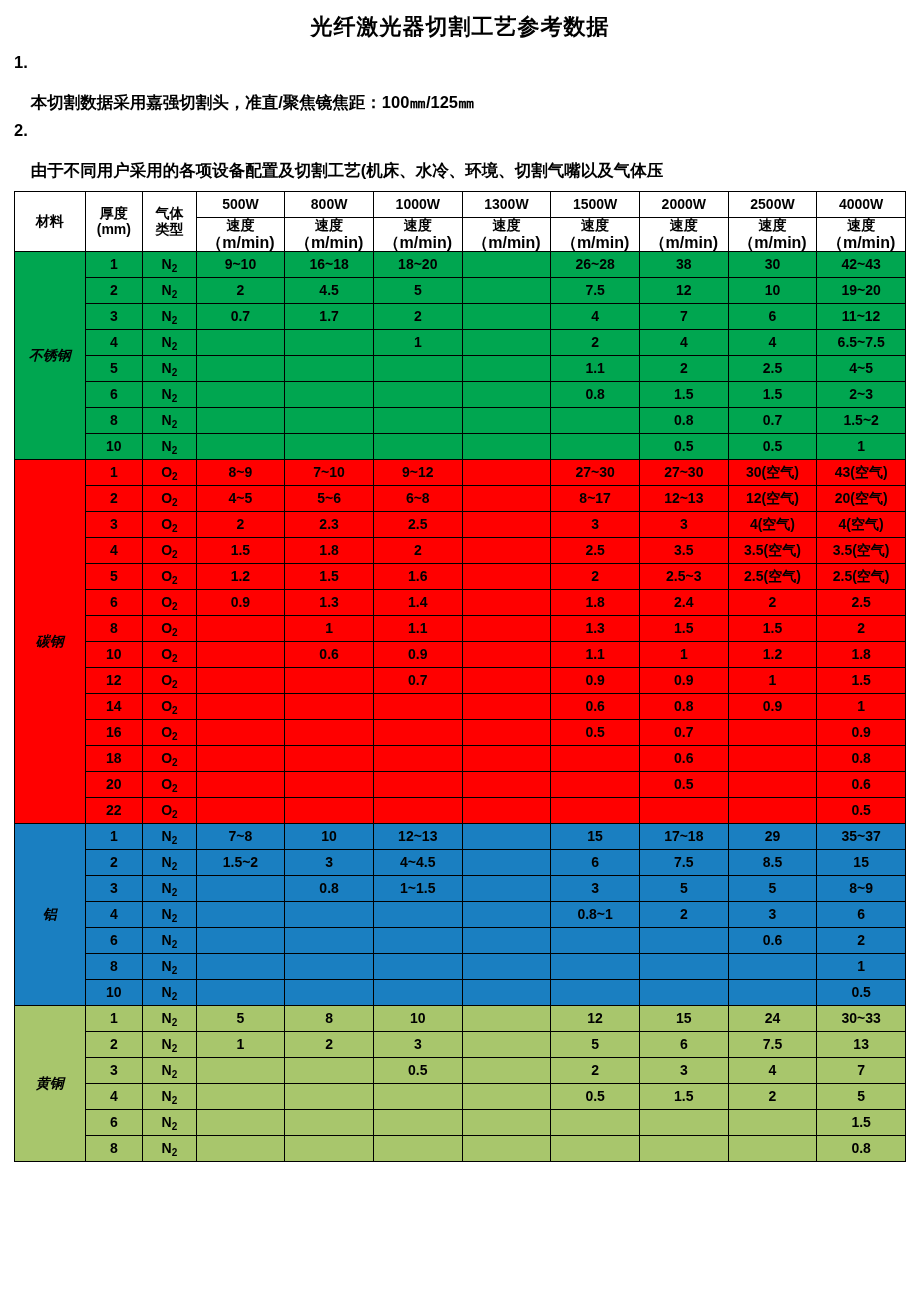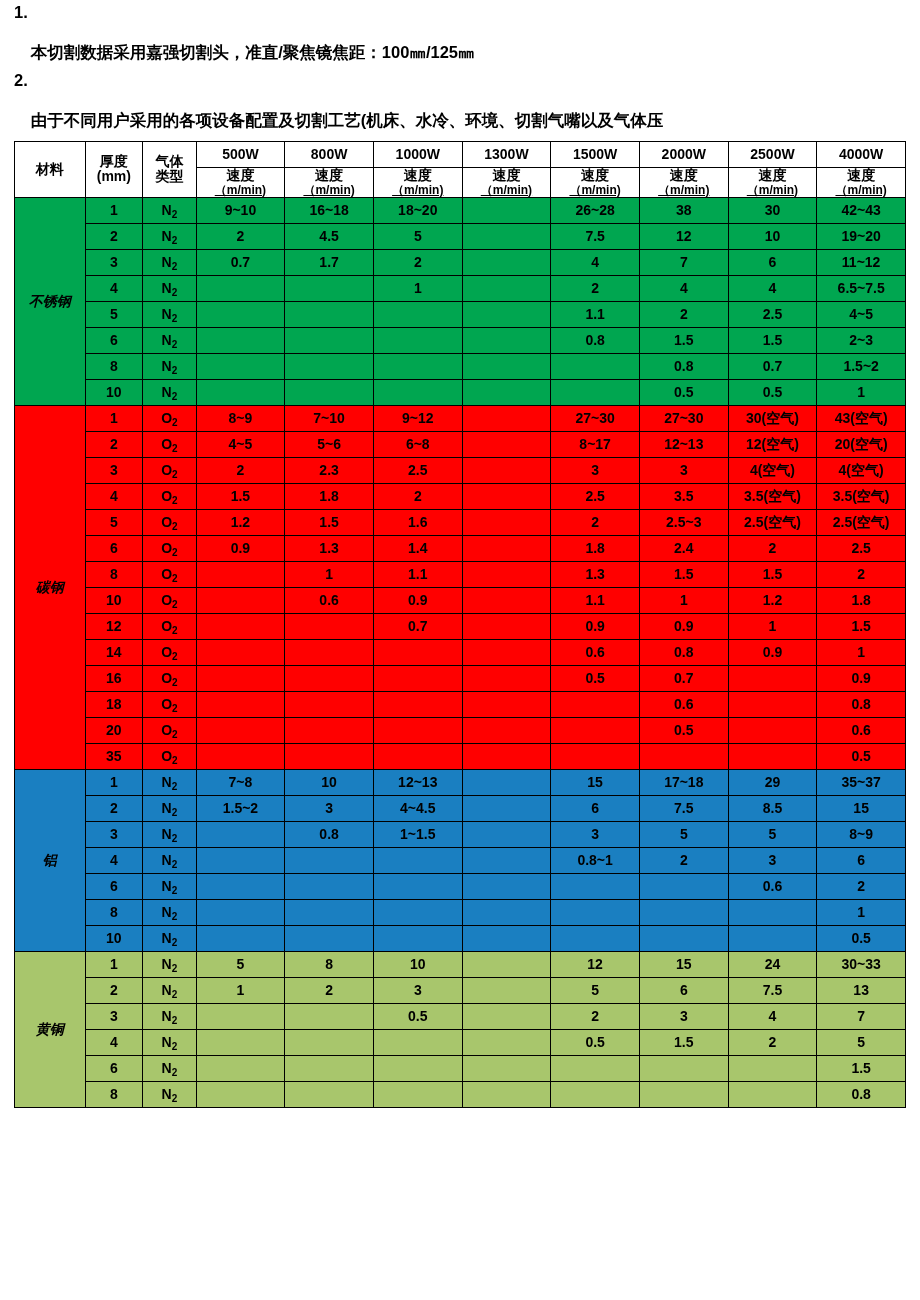--- a/index.html
+++ b/index.html
@@ -70,21 +70,21 @@
   .hdr-power {
     height: 24px;
     font-size: 15px;
     margin-top: 27px;
   }
   .hdr-speed {
     height: 46px;
     font-size: 14.5px;
   }
   .hdr-speed .sp1 { display: block; }
-  .hdr-speed .sp2 { display: block; font-size: 12px; text-decoration: underline; }
+  .hdr-speed .sp2 { display: block; font-size: 16px; }
   .col-mat   { width: 66px; }
   .col-thick { width: 54px; }
   .col-gas   { width: 50px; }
   .col-pw    { width: 83px; }
 
   .mat-label {
     font-size: 16px;
     font-weight: bold;
     font-style: italic;
   }
@@ -99,20 +99,21 @@
     position: relative;
     top: 3px;
   }
   .empty { }
 </style>
 </head>
 <body>
 
 <div class="page">
 
+  <div class="doc-title">光纤激光器切割工艺参考数据</div>
 
   <div class="notes">
     <div class="note-row">
       <span class="note-num">1.</span>
       <span class="note-text">本切割数据采用嘉强切割头，准直/聚焦镜焦距：100㎜/125㎜</span>
     </div>
     <div class="note-row">
       <span class="note-num">2.</span>
       <span class="note-text">由于不同用户采用的各项设备配置及切割工艺(机床、水冷、环境、切割气嘴以及气体压</span>
     </div>
@@ -436,21 +437,21 @@
           <td class="empty"></td>
           <td class="empty"></td>
           <td class="empty"></td>
           <td class="empty"></td>
           <td class="empty"></td>
           <td>0.5</td>
           <td class="empty"></td>
           <td>0.6</td>
         </tr>
         <tr class="row-cs">
-          <td>35</td>
+          <td>22</td>
           <td class="gas">O<sub>2</sub></td>
           <td class="empty"></td>
           <td class="empty"></td>
           <td class="empty"></td>
           <td class="empty"></td>
           <td class="empty"></td>
           <td class="empty"></td>
           <td class="empty"></td>
           <td>0.5</td>
         </tr>

